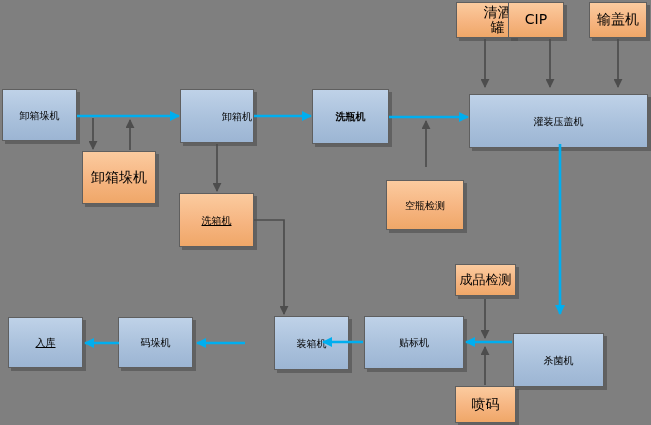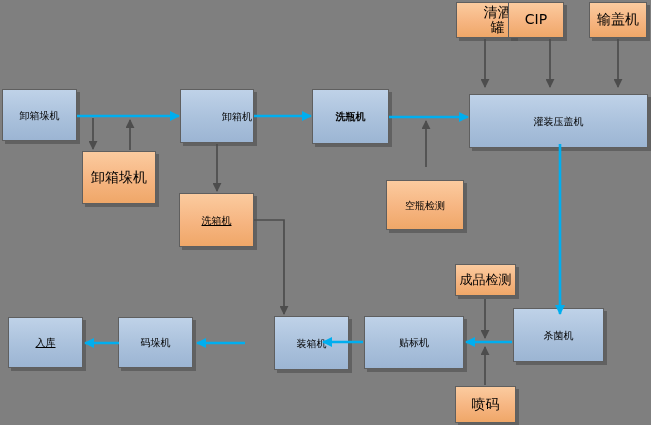--- a/index.html
+++ b/index.html
@@ -26,21 +26,21 @@
   .n0 {left:2px;  top:89px;  width:75px; height:52px;}
   .n1 {left:82px; top:151px; width:74px; height:53px;}
   .n2 {left:180px;top:89px;  width:74px; height:54px;padding-left:40px;}
   .n3 {left:179px;top:193px; width:75px; height:54px;text-decoration:underline;}
   .n4 {left:312px;top:89px;  width:77px; height:55px;font-weight:bold;}
   .n5 {left:386px;top:180px; width:78px; height:50px;}
   .n6 {left:456px;top:2px;   width:59px; height:36px;padding-left:24px;}
   .n7 {left:508px;top:2px;   width:56px; height:36px;text-align:center;}
   .n8 {left:589px;top:2px;   width:58px; height:36px;}
   .n9 {left:469px;top:94px;  width:179px;height:54px;}
-  .n10{left:513px;top:308px; width:91px; height:54px;}
+  .n10{left:513px;top:333px; width:91px; height:54px;}
   .n11{left:455px;top:264px; width:61px; height:32px;}
   .n12{left:455px;top:386px; width:61px; height:37px;}
   .n13{left:364px;top:316px; width:100px;height:53px;}
   .n14{left:246px;top:316px; width:75px; height:54px;margin-left:28px;}
   .n15{left:118px;top:317px; width:75px; height:51px;}
   .n16{left:8px;  top:317px; width:75px; height:51px;text-decoration:underline;}
   .flow{stroke:#00aeef;stroke-width:2.6px;fill:none;}
   .aux{stroke:#4d4d4d;stroke-width:1.7px;fill:none;}
 </style>
 </head>

